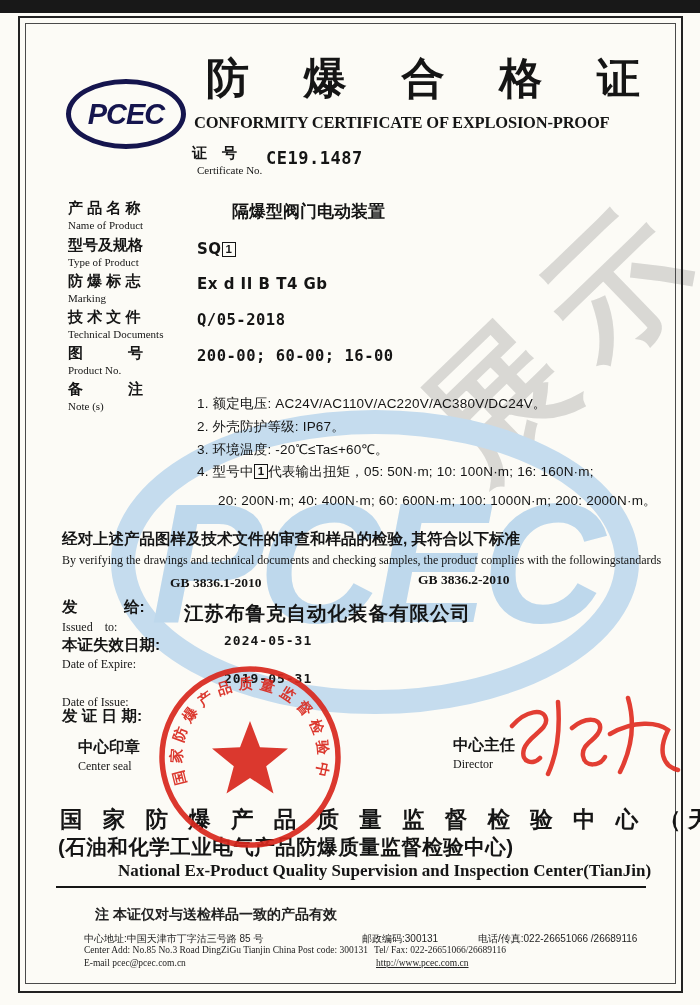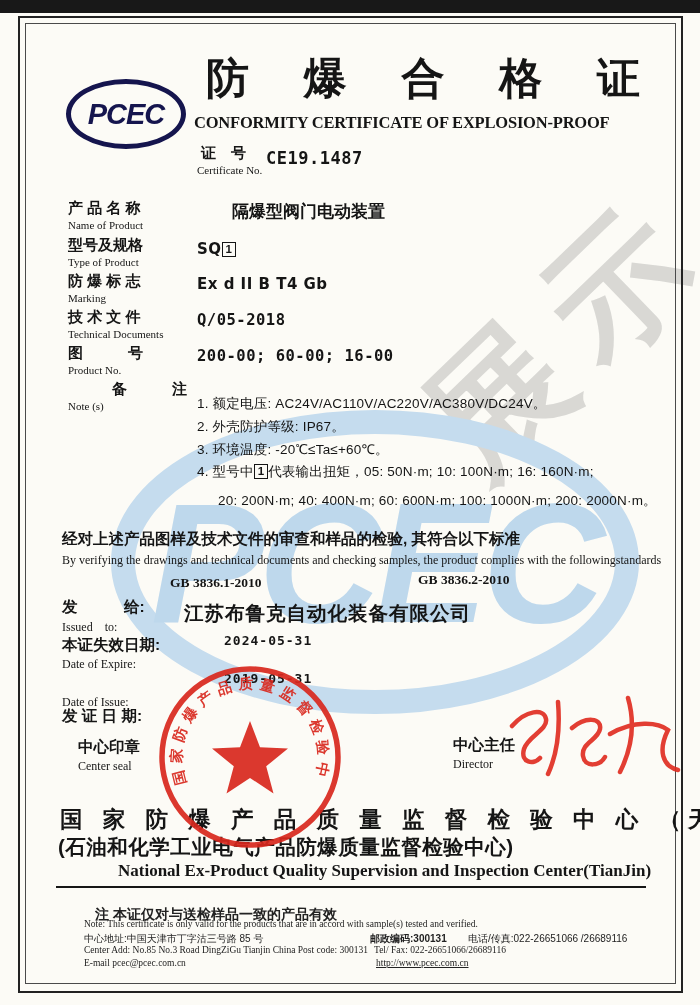--- a/index.html
+++ b/index.html
@@ -64,21 +64,21 @@
 
   <div class="wm-diag">展示</div>
   <svg class="wm-pcec" width="545" height="305" viewBox="0 0 545 305">
     <ellipse cx="272" cy="152" rx="252" ry="140" fill="none" stroke="#c5dcee" stroke-width="24"></ellipse>
     <text x="272" y="212" text-anchor="middle" font-family="Liberation Sans, sans-serif" font-style="italic" font-weight="bold" font-size="170" fill="#bed8ec" letter-spacing="-6">PCEC</text>
   </svg>
 
   <div class="logo">PCEC</div>
   <div class="abs z2 title-cn" style="left:206px;top:50px;">防 爆 合 格 证</div>
   <div class="abs z2 title-en" style="left:194px;top:113px;">CONFORMITY CERTIFICATE OF EXPLOSION-PROOF</div>
-  <div class="abs z2 lbl-cn" style="left:201px;top:144px;text-align:right;">证　号</div>
+  <div class="abs z2 lbl-cn" style="left:192px;top:144px;text-align:right;">证　号</div>
   <div class="abs z2 lbl-en" style="left:197px;top:164px;">Certificate No.</div>
   <div class="abs z2 val-mono" style="left:266px;top:148px;font-size:17px;">CE19.1487</div>
 
   <div class="abs z2 lbl-cn" style="left:68px;top:199px;">产 品 名 称</div>
   <div class="abs z2 lbl-en" style="left:68px;top:219px;">Name of Product</div>
   <div class="abs z2 val-cn" style="left:197px;top:200px;padding-left:35px;">隔爆型阀门电动装置</div>
 
   <div class="abs z2 lbl-cn" style="left:68px;top:236px;">型号及规格</div>
   <div class="abs z2 lbl-en" style="left:68px;top:256px;">Type of Product</div>
   <div class="abs z2" style="left:197px;top:240px;"><span class="val-marking">SQ</span><span class="boxed">1</span></div>
@@ -88,21 +88,21 @@
   <div class="abs z2 val-marking" style="left:197px;top:275px;">Ex d II B T4 Gb</div>
 
   <div class="abs z2 lbl-cn" style="left:68px;top:308px;">技 术 文 件</div>
   <div class="abs z2 lbl-en" style="left:68px;top:328px;">Technical Documents</div>
   <div class="abs z2 val-mono" style="left:197px;top:311px;">Q/05-2018</div>
 
   <div class="abs z2 lbl-cn" style="left:68px;top:344px;">图　　　号</div>
   <div class="abs z2 lbl-en" style="left:68px;top:364px;">Product No.</div>
   <div class="abs z2 val-mono" style="left:197px;top:347px;">200-00; 60-00; 16-00</div>
 
-  <div class="abs z2 lbl-cn" style="left:68px;top:380px;margin-left:44px;">备　　　注</div>
+  <div class="abs z2 lbl-cn" style="left:68px;top:380px;">备　　　注</div>
   <div class="abs z2 lbl-en" style="left:68px;top:400px;">Note (s)</div>
 
   <div class="abs z2 note-line" style="left:197px;top:395px;">1. 额定电压: AC24V/AC110V/AC220V/AC380V/DC24V。</div>
   <div class="abs z2 note-line" style="left:197px;top:418px;">2. 外壳防护等级: IP67。</div>
   <div class="abs z2 note-line" style="left:197px;top:440px;">3. 环境温度: -20℃≤Ta≤+60℃。</div>
   <div class="abs z2" style="left:197px;top:462px;"><span class="note-line">4. 型号中</span><span class="boxed">1</span><span class="note-line">代表输出扭矩，05: 50N·m; 10: 100N·m; 16: 160N·m;</span></div>
   <div class="abs z2 note-line" style="left:218px;top:492px;">20: 200N·m; 40: 400N·m; 60: 600N·m; 100: 1000N·m; 200: 2000N·m。</div>
 
   <div class="abs z2 serif-sm" style="left:62px;top:553px;">By verifying the drawings and technical documents and checking samples, the product complies with the followingstandards</div>
   <div class="abs z2 lbl-cn" style="left:62px;top:529px;font-size:15.5px;">经对上述产品图样及技术文件的审查和样品的检验, 其符合以下标准</div>
@@ -147,22 +147,21 @@
       <path d="M112,48 C136,34 160,36 170,44 C160,64 164,80 180,84"></path>
     </g>
   </svg>
 
   <div class="abs z2 org1" style="left:60px;top:804px;">国 家 防 爆 产 品 质 量 监 督 检 验 中 心 （天 津）</div>
   <div class="abs z2 org2" style="left:58px;top:833px;">(石油和化学工业电气产品防爆质量监督检验中心)</div>
   <div class="abs z2 org-en" style="left:118px;top:861px;">National Ex-Product Quality Supervision and Inspection Center(TianJin)</div>
   <div class="rule"></div>
 
   <div class="abs z2 fp-b" style="left:84px;top:906px;">注 本证仅对与送检样品一致的产品有效</div>
-  <div class="abs z2 fp-serif" style="left:84px;top:919px;">Note: This certificate is only valid for the products that are in accord with sample(s) tested and verified.</div>
   <div class="abs z2 fp" style="left:84px;top:932px;">中心地址:中国天津市丁字沽三号路 85 号</div>
-  <div class="abs z2 fp" style="left:370px;top:932px;font-weight:bold;">邮政编码:300131</div>
-  <div class="abs z2 fp" style="left:468px;top:932px;">电话/传真:022-26651066 /26689116</div>
+  <div class="abs z2 fp" style="left:362px;top:932px;">邮政编码:300131</div>
+  <div class="abs z2 fp" style="left:478px;top:932px;">电话/传真:022-26651066 /26689116</div>
   <div class="abs z2 fp-serif" style="left:84px;top:945px;">Center Add: No.85 No.3 Road DingZiGu Tianjin China Post code: 300131</div>
   <div class="abs z2 fp-serif" style="left:374px;top:945px;">Tel/ Fax: 022-26651066/26689116</div>
   <div class="abs z2 fp-serif" style="left:84px;top:958px;">E-mail pcec@pcec.com.cn</div>
   <div class="abs z2 fp-serif link" style="left:376px;top:958px;">http://www.pcec.com.cn</div>
 
 </div>
 
 </body></html>

